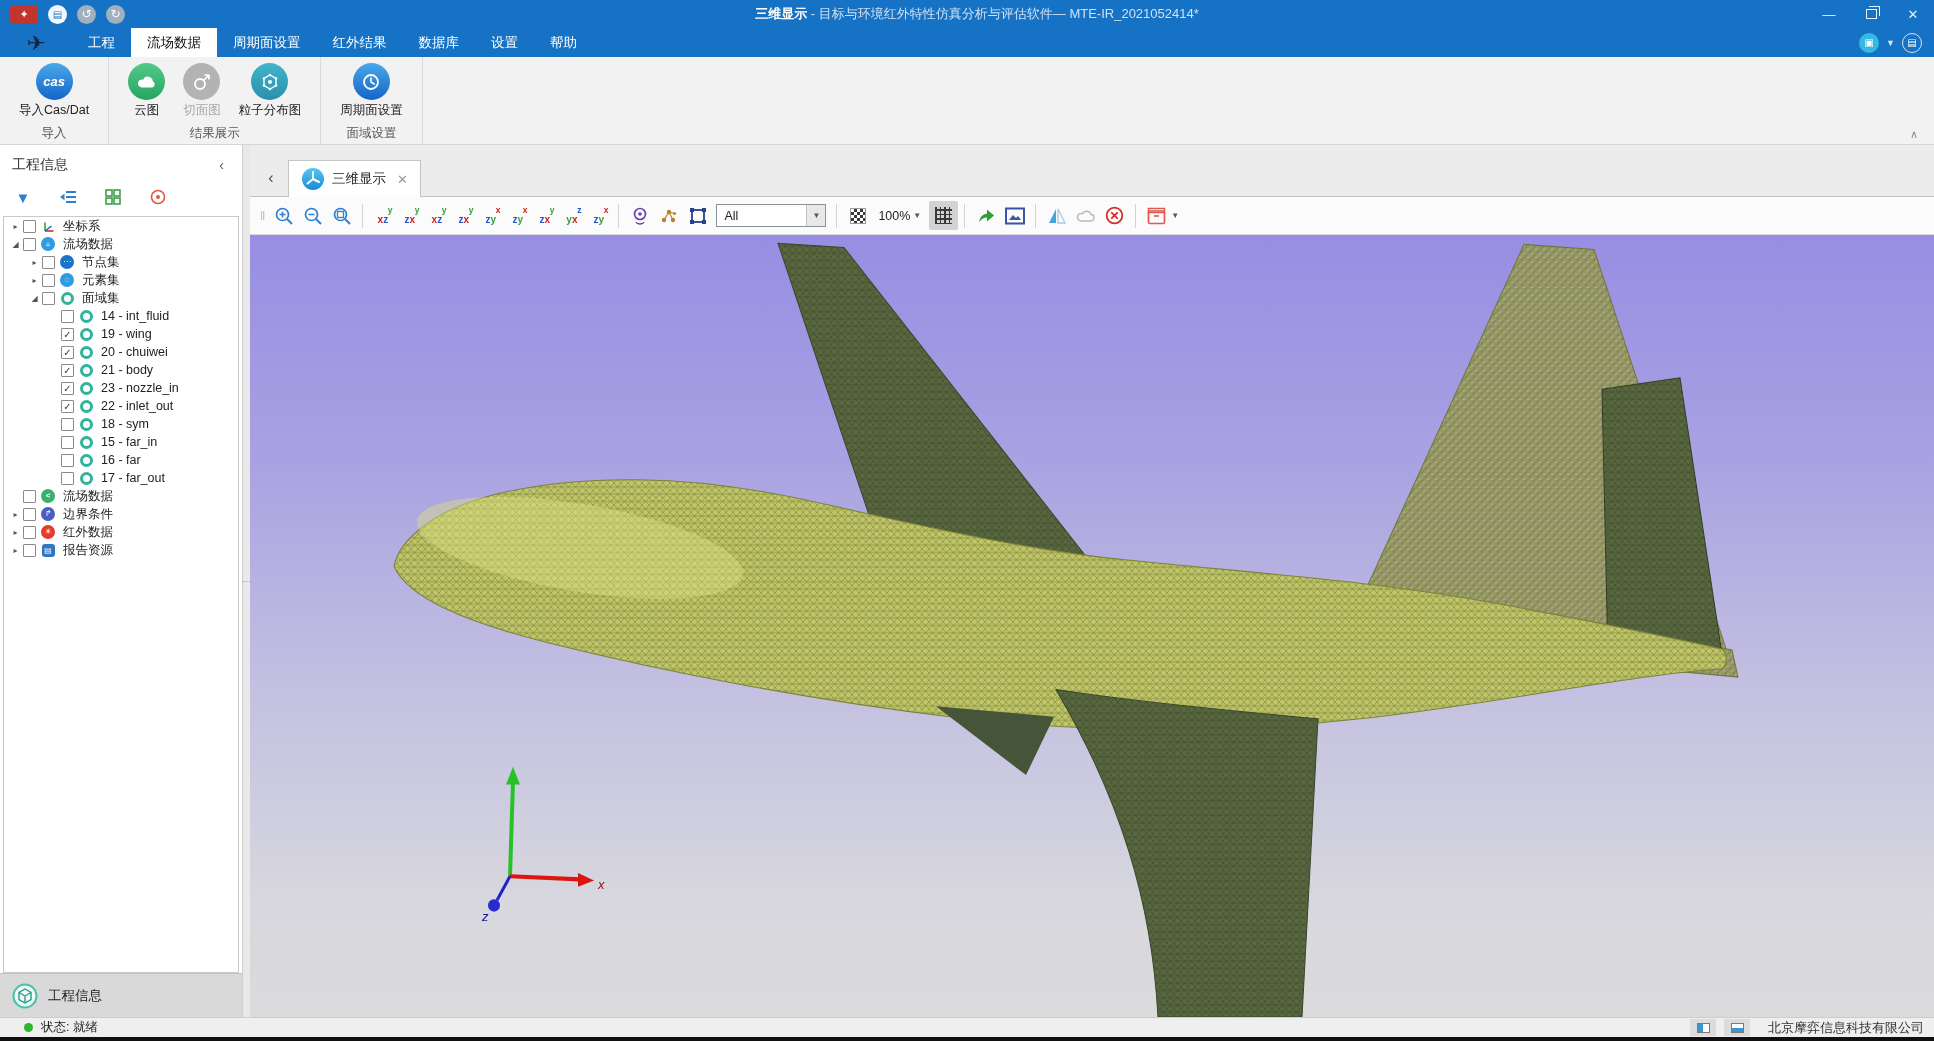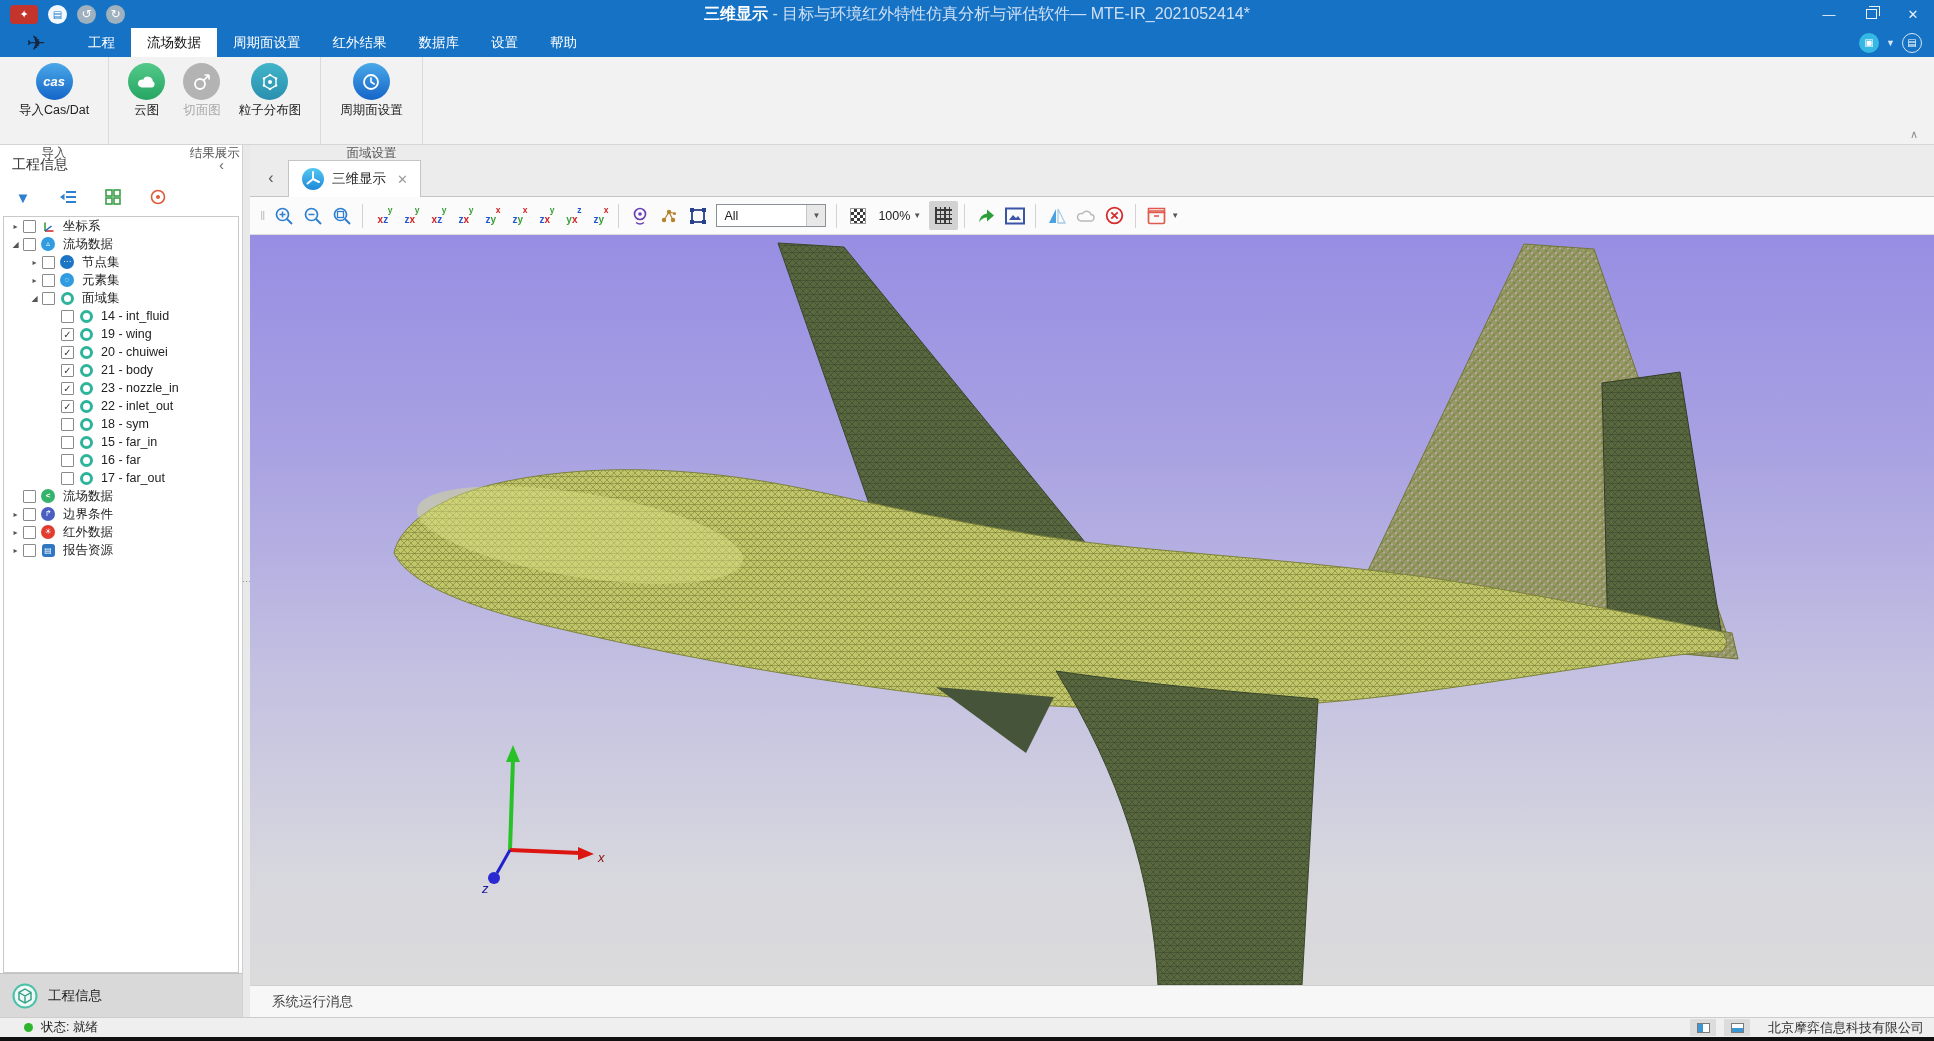--- a/index.html
+++ b/index.html
@@ -6,42 +6,42 @@
   html,body { width:1934px; height:1041px; overflow:hidden;
     font-family:"Liberation Sans","DejaVu Sans",sans-serif; font-size:13px; color:#222; background:#fff; }
 
   
   .titlebar { height:28px; background:#1672c4; display:flex; align-items:center; position:relative; color:#fff; }
   .qa { display:flex; align-items:center; gap:10px; padding-left:10px; }
   .appbtn { width:28px; height:19px; background:#c2342c; border-radius:4px; display:flex; align-items:center; justify-content:center; color:#fff; font-size:11px; }
   .qabtn { width:19px; height:19px; border-radius:50%; display:flex; align-items:center; justify-content:center; font-size:12px; }
   .qa-file { background:#f2f8fd; color:#1d77c9; font-size:10px; }
   .qa-gray { background:#9fb0bf; color:#fff; }
-  .titletext { position:absolute; left:0; right:0; text-align:center; font-size:16px; pointer-events:none;padding-left:20px; }
+  .titletext { position:absolute; left:0; right:0; text-align:center; font-size:13px; pointer-events:none;padding-left:20px; }
   .titletext .prim { color:#fff; font-weight:bold; }
   .titletext .sec  { color:#cfe0f5; }
   .wctrl { margin-left:auto; display:flex; height:100%; }
   .wbtn { width:42px; display:flex; align-items:center; justify-content:center; color:#eaf2fa; font-size:13px; }
   .restore-box { width:11px; height:10px; border:1px solid #eaf2fa; position:relative; }
   .restore-box:before { content:""; position:absolute; left:2px; top:-4px; width:10px; height:9px; border:1px solid #eaf2fa; border-bottom:none; border-left:none; }
 
   
   .menubar { height:29px; background:#1672c4; display:flex; align-items:stretch; }
   .logo { width:72px; display:flex; align-items:center; justify-content:center; color:#14253f; font-size:20px; transform:scaleX(1.15); }
   .menu-item { padding:0 16px; line-height:29px; color:#fff; font-size:13.5px; cursor:default; }
   .menu-item.active { background:#fff; color:#111; }
   .menu-right { margin-left:auto; display:flex; align-items:center; gap:7px; padding-right:12px; }
   .mr-circle { width:20px; height:20px; border-radius:50%; display:flex; align-items:center; justify-content:center; font-size:10px; color:#fff; }
   .mr-theme { background:#35b8e4; }
   .mr-help { border:1.5px solid #d7e6f5; }
   .mr-caret { color:#d7e6f5; font-size:9px; }
 
   
   .ribbon { height:88px; background:#f2f2f2; border-bottom:1px solid #d5d5d5; display:flex; position:relative; }
-  .rgroup { display:flex; flex-direction:column; border-right:1px solid #dadada; padding:4px 12px 0;gap:20px; }
+  .rgroup { display:flex; flex-direction:column; border-right:1px solid #dadada; padding:4px 12px 0; }
   .rbuttons { display:flex; flex:1; align-items:flex-start; gap:4px; }
   .rbtn { display:flex; flex-direction:column; align-items:center; padding:2px 7px; }
   .ricon { width:37px; height:37px; border-radius:50%; display:flex; align-items:center; justify-content:center; margin-bottom:2px; color:#fff; }
   .ricon.cas-bg, .ricon.clock-bg { background:linear-gradient(180deg,#4aa8e8,#1565c8); }
   .ricon.cloud-bg { background:linear-gradient(180deg,#52c98a,#27a562); }
   .ricon.particles-bg { background:linear-gradient(180deg,#41b5c9,#2a8fae); }
   .ricon.disabled-bg { background:#b3b3b3; }
   .cas-txt { font-style:italic; font-size:13px; font-weight:bold; }
   .rlabel { font-size:12.5px; color:#222; white-space:nowrap; }
   .rbtn.disabled .rlabel { color:#a9a9a9; }
@@ -647,23 +647,20 @@
           <line x1="260" y1="615" x2="330" y2="618" stroke="#dd1510" stroke-width="4"></line>
           <polygon points="344,619 328,612 328,625" fill="#dd1510"></polygon>
           <line x1="260" y1="615" x2="247" y2="638" stroke="#2222cc" stroke-width="3"></line>
           <circle cx="244" cy="643" r="6" fill="#2a2ad0"></circle>
           <text x="348" y="627" font-size="13" font-style="italic" fill="#8c1010">x</text>
           <text x="232" y="658" font-size="13" font-style="italic" fill="#16169a">z</text>
         </g>
       </svg>
     </div>
 
-    <div class="messagebar">
-      <span>系统运行消息</span>
-    </div>
   </div>
 </div>
 
 <div class="statusbar">
   <div class="sb-row">
     <span class="sb-dot"></span>
     <span class="sb-status">状态: 就绪</span>
     <div class="sb-right">
       <span class="sb-btn">
           <span class="lay1"></span>

